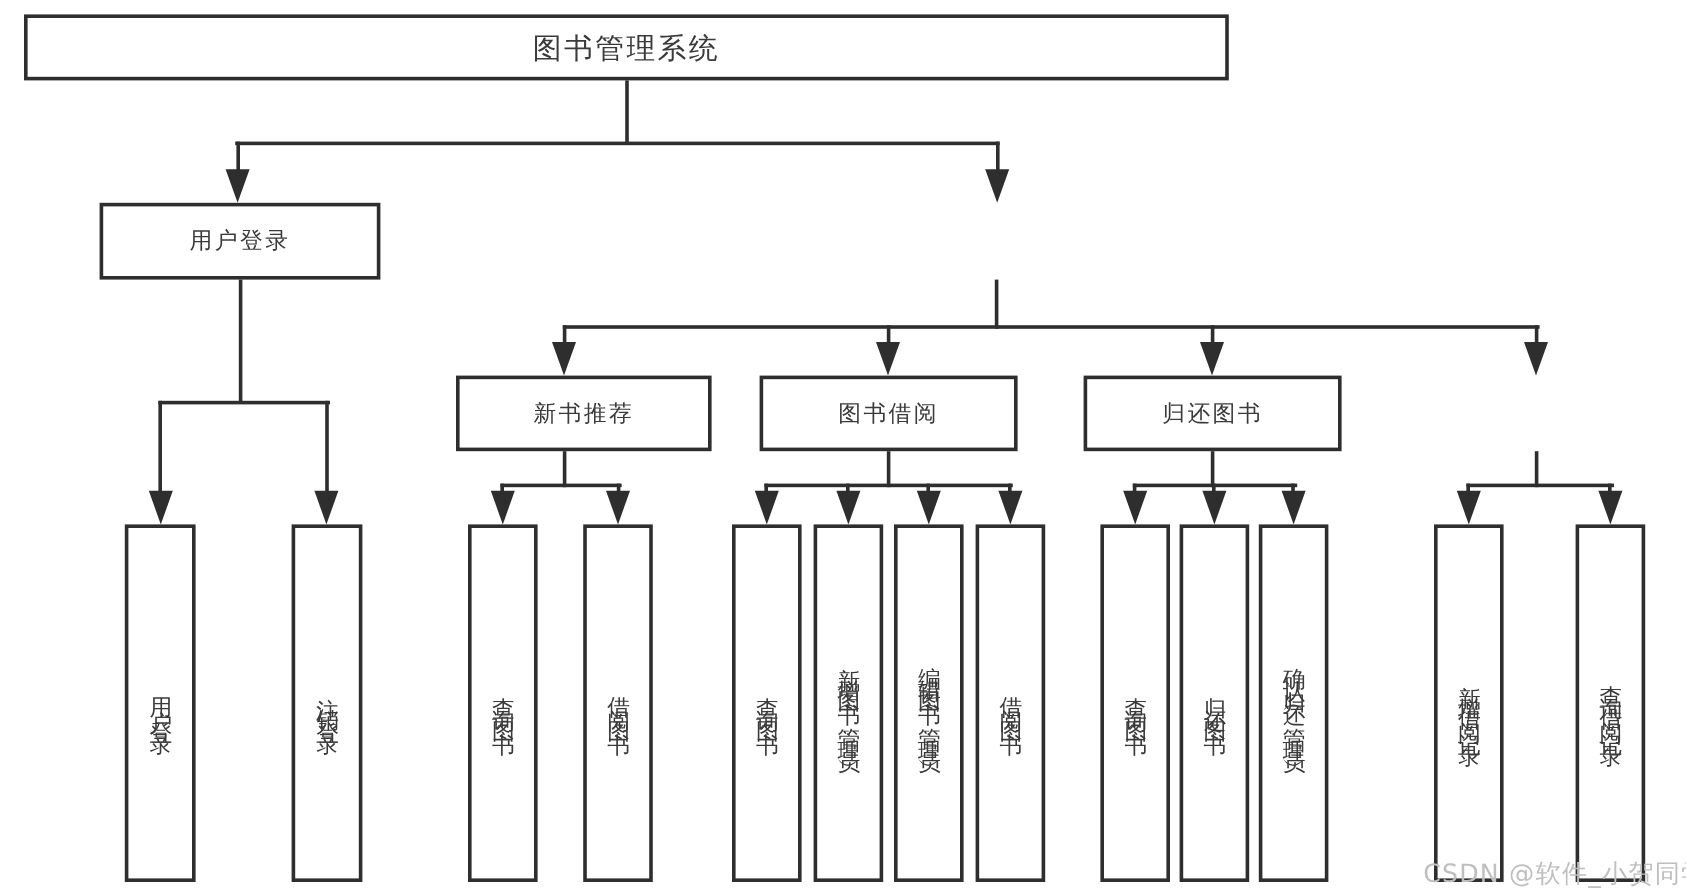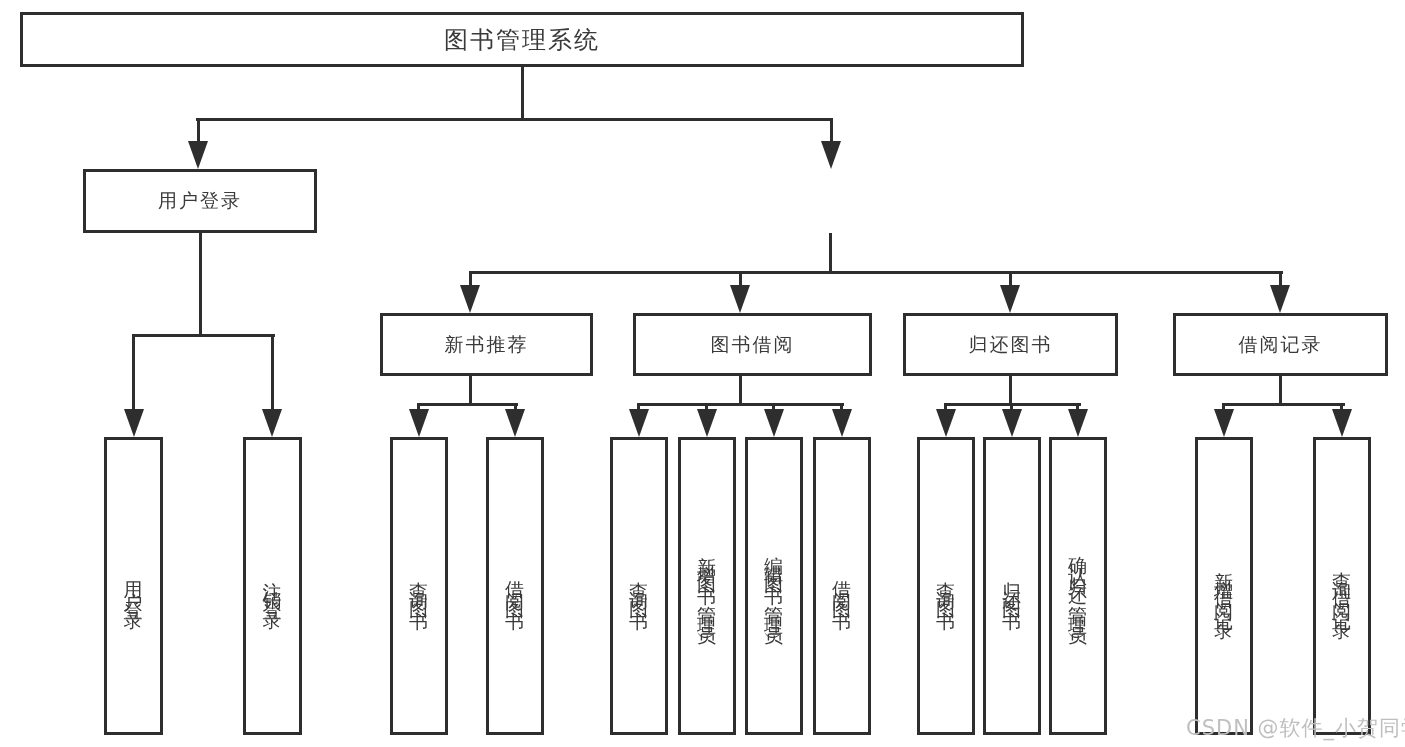--- a/index.html
+++ b/index.html
@@ -100,28 +100,25 @@
   <div class="vline" style="left:739px; top:271px; height:17px;"></div>
   <div class="arr" style="left:730px; top:285px;"></div>
   <div class="vline" style="left:1009px; top:271px; height:17px;"></div>
   <div class="arr" style="left:1000px; top:285px;"></div>
   <div class="vline" style="left:1279px; top:271px; height:17px;"></div>
   <div class="arr" style="left:1270px; top:285px;"></div>
 
   <div class="box l23" style="left:366px; top:313px; width:213px; height:63px;margin-left:14px;">
     <span>新书推荐</span>
   </div>
-  <div class="box l23" style="left:633px; top:313px; width:239px; height:63px;">
+  <div class="box l23" style="left:633px; top:313px; width:215px; height:63px;">
     <span>图书借阅</span>
   </div>
   <div class="box l23" style="left:903px; top:313px; width:215px; height:63px;">
     <span>归还图书</span>
-  </div>
-  <div class="box l23" style="left:1173px; top:313px; width:215px; height:63px;">
-    <span>借阅记录</span>
   </div>
 
   <div class="vline" style="left:469px; top:376px; height:30px;"></div>
   <div class="hline" style="left:417px; top:403px; width:101px;"></div>
   <div class="vline" style="left:417px; top:403px; height:9px;"></div>
   <div class="arr" style="left:409px; top:409px;"></div>
   <div class="vline" style="left:514px; top:403px; height:9px;"></div>
   <div class="arr" style="left:505px; top:409px;"></div>
 
   <div class="vline" style="left:739px; top:376px; height:30px;"></div>

